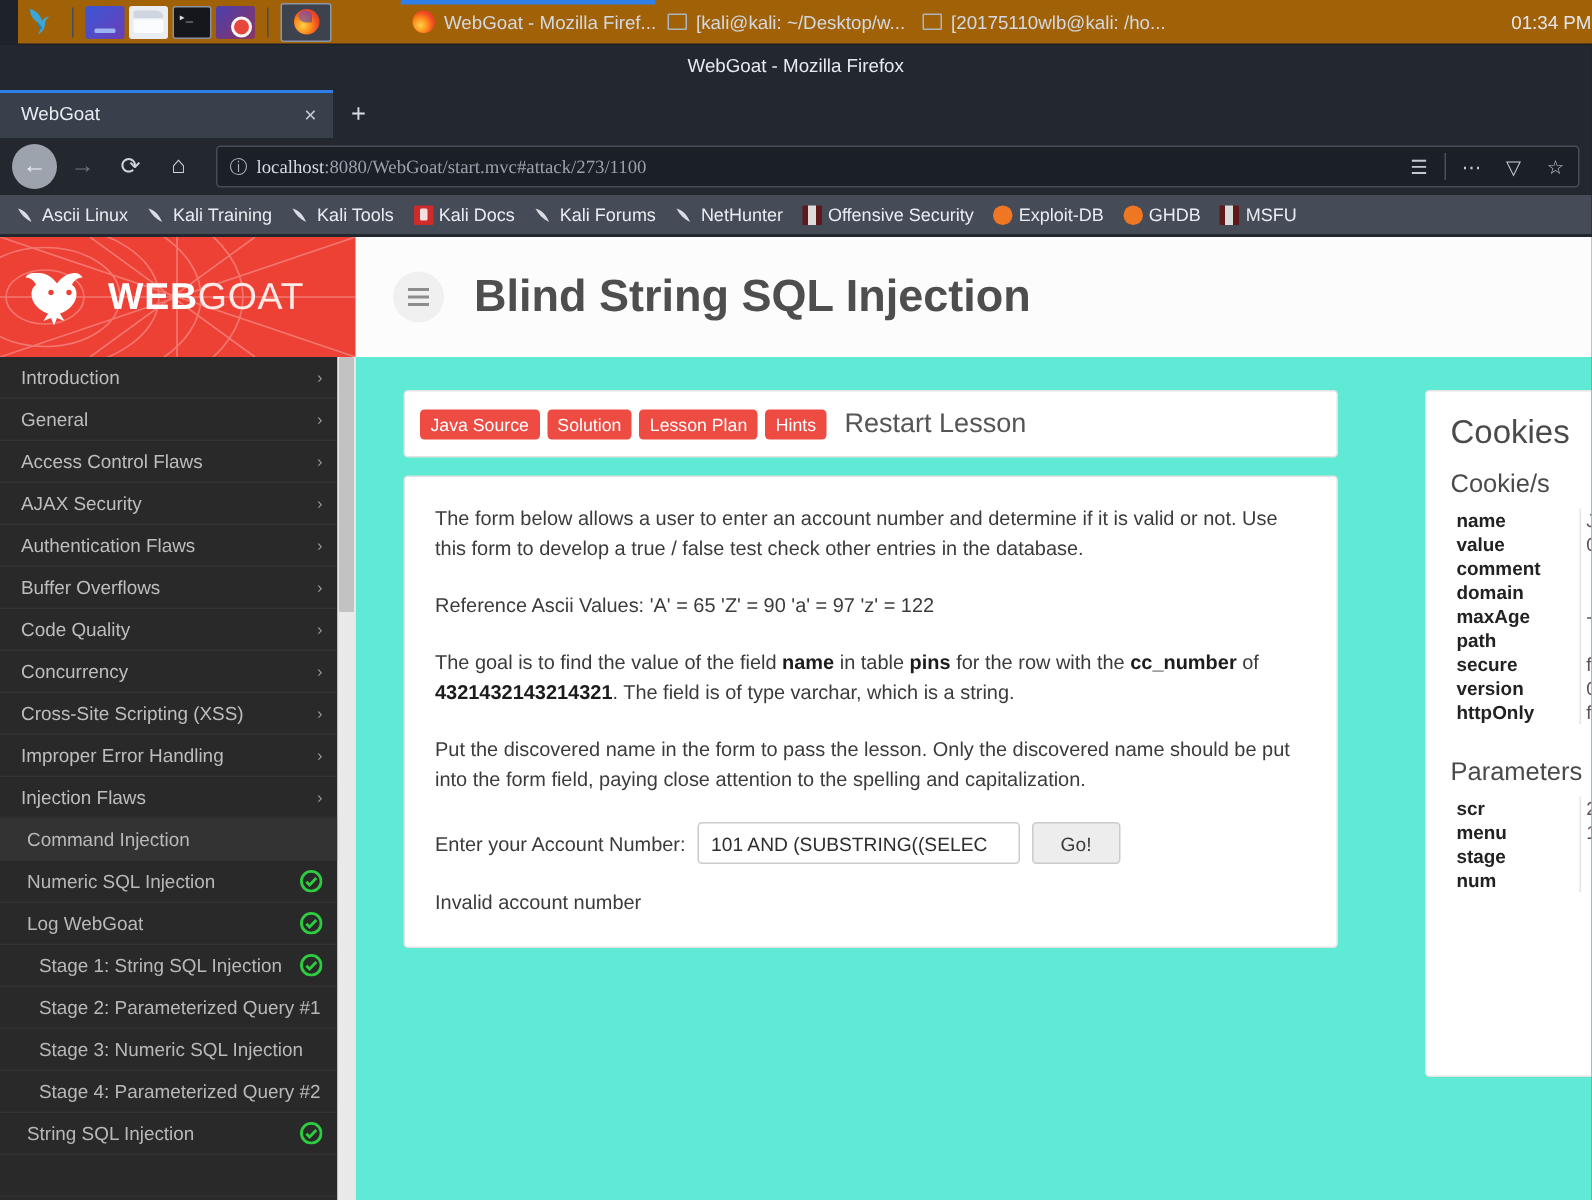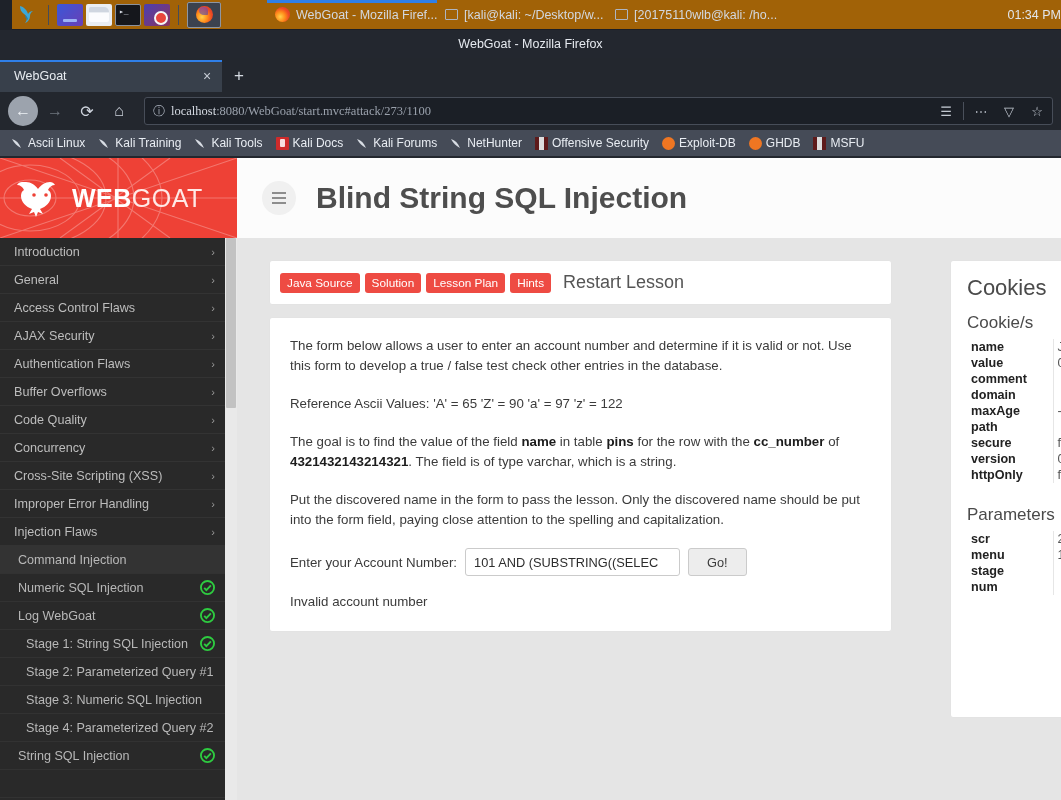--- a/index.html
+++ b/index.html
@@ -131,21 +131,21 @@
   }
   .menu-item .chev { margin-left:auto; color:#9a9a9a; font-size:11px; }
   .menu-item.sub { padding-left:18px; color:#b8b8b8; border-bottom:1px solid #323232; }
   .menu-item.sub2 { padding-left:26px; }
   .menu-item.sel { background:#333333; }
   .chk { margin-left:auto; width:15px; height:15px; flex:none; }
   #sb-scrollbar { width:12px; background:#e9e9e9; flex:none; position:relative; }
   #sb-thumb { position:absolute; top:0; left:1px; width:10px; height:170px; background:#c2c2c2; border-radius:1px; }
 
   
-  #content { flex:1; background:#e5e5e5; padding:22px 0 0 0; display:flex; gap:0; overflow:hidden; }
+  #content { flex:1; background:#5eead4; padding:22px 0 0 0; display:flex; gap:0; overflow:hidden; }
   #lesson-col { width:655px; padding-left:32px; flex:none; }
   #ctrlbar { background:#fff; border:1px solid #e3e3e3; border-radius:3px; padding:8px 10px;
     display:flex; align-items:center; gap:5px; }
   .ctrl-btn { background:#ee4b43; color:#fff; font-size:11.8px; padding:3px 7px; border-radius:3px; white-space:nowrap; }
   .ctrl-flat { color:#555; font-size:18px; padding:3px 7px; }
   #lessonbox { margin-top:12px; background:#fff; border:1px solid #e3e3e3; border-radius:3px; padding:18px 20px 22px 20px; }
   #lessonbox p { font-size:13.3px; color:#3b3b3b; line-height:20px; margin-bottom:18px; }
   #lessonbox p b { color:#1c1c1c; }
   .formrow { display:flex; align-items:center; gap:8px; margin-bottom:18px; }
   .formrow label { font-size:13.3px; color:#3b3b3b; white-space:nowrap; }

